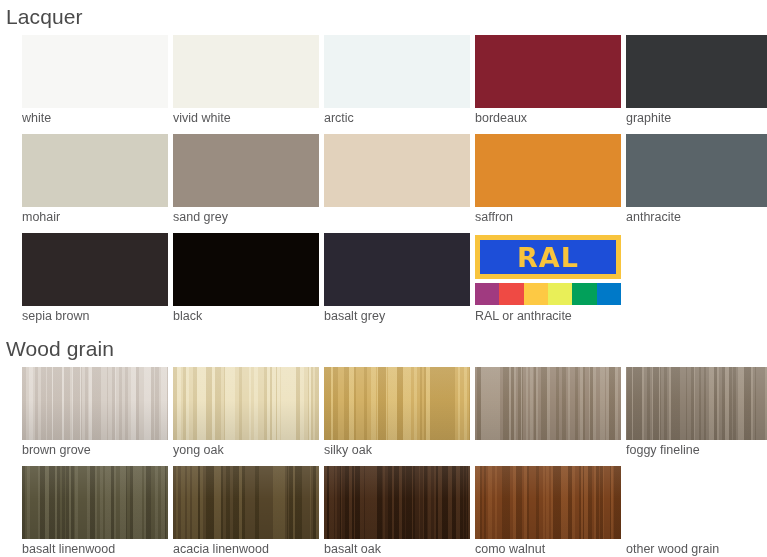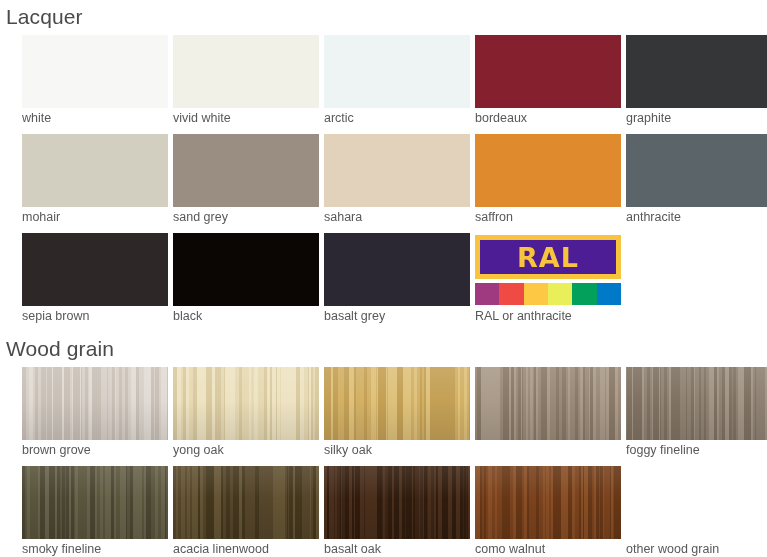--- a/index.html
+++ b/index.html
@@ -76,21 +76,21 @@
     position: relative;
     display: flex;
     flex-direction: column;
     justify-content: flex-start;
   }
   .ral-box {
     margin: 2px 0 0 0;
     height: 44px;
     box-sizing: border-box;
     border: 5px solid #f8c43d;
-    background: #4c1d95;
+    background: #1d4ed8;
     display: flex;
     align-items: center;
     justify-content: center;
   }
   .ral-text {
     font-family: "DejaVu Sans", "Liberation Sans", sans-serif;
     font-size: 27px;
     font-weight: 700;
     color: #f8c43d;
     letter-spacing: 1px;
@@ -153,21 +153,20 @@
       <div class="cell">
         <div class="swatch" style="background: rgb(210, 207, 192);"></div>
         <div class="cell-label">mohair</div>
       </div>
       <div class="cell">
         <div class="swatch" style="background: rgb(154, 141, 129);"></div>
         <div class="cell-label">sand grey</div>
       </div>
       <div class="cell">
         <div class="swatch" style="background: rgb(226, 210, 188);"></div>
-        <div class="cell-label">sahara</div>
       </div>
       <div class="cell">
         <div class="swatch" style="background: rgb(223, 138, 44);"></div>
         <div class="cell-label">saffron</div>
       </div>
       <div class="cell">
         <div class="swatch" style="background: rgb(90, 100, 105);"></div>
         <div class="cell-label">anthracite</div>
       </div>
       <div class="cell">
@@ -235,21 +234,21 @@
           <div class="grain" style="background-image: linear-gradient(90deg, rgb(143, 130, 115) 0%, rgb(143, 130, 115) 0.62%, rgb(121, 108, 92) 0.62%, rgb(121, 108, 92) 3.04%, rgb(121, 108, 92) 3.04%, rgb(121, 108, 92) 4.15%, rgb(169, 156, 140) 4.15%, rgb(169, 156, 140) 5.12%, rgb(121, 108, 92) 5.12%, rgb(121, 108, 92) 6.9%, rgb(121, 108, 92) 6.9%, rgb(121, 108, 92) 7.45%, rgb(121, 108, 92) 7.45%, rgb(121, 108, 92) 8.74%, rgb(121, 108, 92) 8.74%, rgb(121, 108, 92) 10.84%, rgb(169, 156, 140) 10.84%, rgb(169, 156, 140) 12.03%, rgb(143, 130, 115) 12.03%, rgb(143, 130, 115) 14.36%, rgb(121, 108, 92) 14.36%, rgb(121, 108, 92) 16.27%, rgb(143, 130, 115) 16.27%, rgb(143, 130, 115) 17.83%, rgb(169, 156, 140) 17.83%, rgb(169, 156, 140) 18.25%, rgb(121, 108, 92) 18.25%, rgb(121, 108, 92) 20.19%, rgb(121, 108, 92) 20.19%, rgb(121, 108, 92) 22.59%, rgb(169, 156, 140) 22.59%, rgb(169, 156, 140) 23.28%, rgb(121, 108, 92) 23.28%, rgb(121, 108, 92) 24.02%, rgb(143, 130, 115) 24.02%, rgb(143, 130, 115) 26.26%, rgb(121, 108, 92) 26.26%, rgb(121, 108, 92) 27.93%, rgb(143, 130, 115) 27.93%, rgb(143, 130, 115) 29.14%, rgb(169, 156, 140) 29.14%, rgb(169, 156, 140) 30.97%, rgb(121, 108, 92) 30.97%, rgb(121, 108, 92) 32.86%, rgb(121, 108, 92) 32.86%, rgb(121, 108, 92) 34.78%, rgb(121, 108, 92) 34.78%, rgb(121, 108, 92) 36.66%, rgb(143, 130, 115) 36.66%, rgb(143, 130, 115) 38.75%, rgb(143, 130, 115) 38.75%, rgb(143, 130, 115) 40.14%, rgb(143, 130, 115) 40.14%, rgb(143, 130, 115) 41.06%, rgb(121, 108, 92) 41.06%, rgb(121, 108, 92) 41.87%, rgb(143, 130, 115) 41.87%, rgb(143, 130, 115) 44.41%, rgb(121, 108, 92) 44.41%, rgb(121, 108, 92) 46.32%, rgb(169, 156, 140) 46.32%, rgb(169, 156, 140) 47.29%, rgb(143, 130, 115) 47.29%, rgb(143, 130, 115) 49.01%, rgb(143, 130, 115) 49.01%, rgb(143, 130, 115) 50.18%, rgb(121, 108, 92) 50.18%, rgb(121, 108, 92) 51.29%, rgb(143, 130, 115) 51.29%, rgb(143, 130, 115) 53.15%, rgb(121, 108, 92) 53.15%, rgb(121, 108, 92) 54.77%, rgb(143, 130, 115) 54.77%, rgb(143, 130, 115) 56.74%, rgb(169, 156, 140) 56.74%, rgb(169, 156, 140) 58.22%, rgb(169, 156, 140) 58.22%, rgb(169, 156, 140) 60.03%, rgb(121, 108, 92) 60.03%, rgb(121, 108, 92) 62.11%, rgb(169, 156, 140) 62.11%, rgb(169, 156, 140) 63.44%, rgb(143, 130, 115) 63.44%, rgb(143, 130, 115) 65.91%, rgb(121, 108, 92) 65.91%, rgb(121, 108, 92) 68.06%, rgb(169, 156, 140) 68.06%, rgb(169, 156, 140) 70.21%, rgb(121, 108, 92) 70.21%, rgb(121, 108, 92) 72.33%, rgb(143, 130, 115) 72.33%, rgb(143, 130, 115) 73.09%, rgb(121, 108, 92) 73.09%, rgb(121, 108, 92) 75.53%, rgb(143, 130, 115) 75.53%, rgb(143, 130, 115) 77.05%, rgb(169, 156, 140) 77.05%, rgb(169, 156, 140) 77.85%, rgb(169, 156, 140) 77.85%, rgb(169, 156, 140) 78.61%, rgb(169, 156, 140) 78.61%, rgb(169, 156, 140) 80%, rgb(169, 156, 140) 80%, rgb(169, 156, 140) 80.81%, rgb(121, 108, 92) 80.81%, rgb(121, 108, 92) 83.06%, rgb(121, 108, 92) 83.06%, rgb(121, 108, 92) 85.51%, rgb(169, 156, 140) 85.51%, rgb(169, 156, 140) 87.06%, rgb(143, 130, 115) 87.06%, rgb(143, 130, 115) 88.08%, rgb(121, 108, 92) 88.08%, rgb(121, 108, 92) 89.14%, rgb(143, 130, 115) 89.14%, rgb(143, 130, 115) 90.66%, rgb(143, 130, 115) 90.66%, rgb(143, 130, 115) 92.88%, rgb(143, 130, 115) 92.88%, rgb(143, 130, 115) 95.2%, rgb(169, 156, 140) 95.2%, rgb(169, 156, 140) 96.69%, rgb(169, 156, 140) 96.69%, rgb(169, 156, 140) 98.86%, rgb(143, 130, 115) 98.86%, rgb(143, 130, 115) 100%); opacity: 0.72;"></div>
           <div class="grain" style="background-image: linear-gradient(rgba(255, 255, 255, 0.1), rgba(0, 0, 0, 0) 45%, rgba(0, 0, 0, 0.1));"></div>
         </div>
         <div class="cell-label">foggy fineline</div>
       </div>
       <div class="cell">
         <div class="swatch wood" style="background: rgb(89, 84, 60);">
           <div class="grain" style="background-image: linear-gradient(90deg, rgb(69, 64, 45) 0%, rgb(69, 64, 45) 1.83%, rgb(89, 84, 60) 1.83%, rgb(89, 84, 60) 3.72%, rgb(109, 104, 80) 3.72%, rgb(109, 104, 80) 5.43%, rgb(89, 84, 60) 5.43%, rgb(89, 84, 60) 7.03%, rgb(89, 84, 60) 7.03%, rgb(89, 84, 60) 9.01%, rgb(89, 84, 60) 9.01%, rgb(89, 84, 60) 11.21%, rgb(109, 104, 80) 11.21%, rgb(109, 104, 80) 12.07%, rgb(69, 64, 45) 12.07%, rgb(69, 64, 45) 13.87%, rgb(69, 64, 45) 13.87%, rgb(69, 64, 45) 15.81%, rgb(109, 104, 80) 15.81%, rgb(109, 104, 80) 18.36%, rgb(69, 64, 45) 18.36%, rgb(69, 64, 45) 20.45%, rgb(69, 64, 45) 20.45%, rgb(69, 64, 45) 22.1%, rgb(69, 64, 45) 22.1%, rgb(69, 64, 45) 22.89%, rgb(109, 104, 80) 22.89%, rgb(109, 104, 80) 24.27%, rgb(69, 64, 45) 24.27%, rgb(69, 64, 45) 26.36%, rgb(89, 84, 60) 26.36%, rgb(89, 84, 60) 27.08%, rgb(89, 84, 60) 27.08%, rgb(89, 84, 60) 27.49%, rgb(69, 64, 45) 27.49%, rgb(69, 64, 45) 29.25%, rgb(89, 84, 60) 29.25%, rgb(89, 84, 60) 30.13%, rgb(69, 64, 45) 30.13%, rgb(69, 64, 45) 32.24%, rgb(109, 104, 80) 32.24%, rgb(109, 104, 80) 33.65%, rgb(69, 64, 45) 33.65%, rgb(69, 64, 45) 35.64%, rgb(89, 84, 60) 35.64%, rgb(89, 84, 60) 36.25%, rgb(109, 104, 80) 36.25%, rgb(109, 104, 80) 38.03%, rgb(89, 84, 60) 38.03%, rgb(89, 84, 60) 40.63%, rgb(89, 84, 60) 40.63%, rgb(89, 84, 60) 41.67%, rgb(89, 84, 60) 41.67%, rgb(89, 84, 60) 43.07%, rgb(89, 84, 60) 43.07%, rgb(89, 84, 60) 44.29%, rgb(109, 104, 80) 44.29%, rgb(109, 104, 80) 46.24%, rgb(69, 64, 45) 46.24%, rgb(69, 64, 45) 47.23%, rgb(69, 64, 45) 47.23%, rgb(69, 64, 45) 48.04%, rgb(69, 64, 45) 48.04%, rgb(69, 64, 45) 49.89%, rgb(109, 104, 80) 49.89%, rgb(109, 104, 80) 51.18%, rgb(89, 84, 60) 51.18%, rgb(89, 84, 60) 53.27%, rgb(109, 104, 80) 53.27%, rgb(109, 104, 80) 54.77%, rgb(109, 104, 80) 54.77%, rgb(109, 104, 80) 55.61%, rgb(89, 84, 60) 55.61%, rgb(89, 84, 60) 57%, rgb(109, 104, 80) 57%, rgb(109, 104, 80) 58.6%, rgb(109, 104, 80) 58.6%, rgb(109, 104, 80) 61.18%, rgb(69, 64, 45) 61.18%, rgb(69, 64, 45) 62.83%, rgb(109, 104, 80) 62.83%, rgb(109, 104, 80) 63.54%, rgb(109, 104, 80) 63.54%, rgb(109, 104, 80) 64.16%, rgb(89, 84, 60) 64.16%, rgb(89, 84, 60) 65.56%, rgb(89, 84, 60) 65.56%, rgb(89, 84, 60) 67.32%, rgb(109, 104, 80) 67.32%, rgb(109, 104, 80) 69.63%, rgb(109, 104, 80) 69.63%, rgb(109, 104, 80) 71%, rgb(69, 64, 45) 71%, rgb(69, 64, 45) 72.08%, rgb(89, 84, 60) 72.08%, rgb(89, 84, 60) 73.86%, rgb(69, 64, 45) 73.86%, rgb(69, 64, 45) 76.16%, rgb(109, 104, 80) 76.16%, rgb(109, 104, 80) 77.75%, rgb(109, 104, 80) 77.75%, rgb(109, 104, 80) 79.72%, rgb(109, 104, 80) 79.72%, rgb(109, 104, 80) 80.24%, rgb(109, 104, 80) 80.24%, rgb(109, 104, 80) 82.08%, rgb(89, 84, 60) 82.08%, rgb(89, 84, 60) 83.48%, rgb(109, 104, 80) 83.48%, rgb(109, 104, 80) 84.65%, rgb(69, 64, 45) 84.65%, rgb(69, 64, 45) 87.21%, rgb(69, 64, 45) 87.21%, rgb(69, 64, 45) 88.02%, rgb(89, 84, 60) 88.02%, rgb(89, 84, 60) 88.59%, rgb(89, 84, 60) 88.59%, rgb(89, 84, 60) 90.87%, rgb(109, 104, 80) 90.87%, rgb(109, 104, 80) 91.8%, rgb(109, 104, 80) 91.8%, rgb(109, 104, 80) 93.46%, rgb(89, 84, 60) 93.46%, rgb(89, 84, 60) 95.21%, rgb(109, 104, 80) 95.21%, rgb(109, 104, 80) 97.71%, rgb(69, 64, 45) 97.71%, rgb(69, 64, 45) 98.49%, rgb(89, 84, 60) 98.49%, rgb(89, 84, 60) 100%); opacity: 0.72;"></div>
           <div class="grain" style="background-image: linear-gradient(rgba(255, 255, 255, 0.1), rgba(0, 0, 0, 0) 45%, rgba(0, 0, 0, 0.1));"></div>
         </div>
-        <div class="cell-label">smoky fineline</div>
+        <div class="cell-label">basalt linenwood</div>
       </div>
       <div class="cell">
         <div class="swatch wood" style="background: rgb(85, 69, 42);">
           <div class="grain" style="background-image: linear-gradient(90deg, rgb(85, 69, 42) 0%, rgb(85, 69, 42) 2.21%, rgb(107, 90, 56) 2.21%, rgb(107, 90, 56) 3.38%, rgb(85, 69, 42) 3.38%, rgb(85, 69, 42) 4.17%, rgb(85, 69, 42) 4.17%, rgb(85, 69, 42) 5.57%, rgb(107, 90, 56) 5.57%, rgb(107, 90, 56) 7.4%, rgb(107, 90, 56) 7.4%, rgb(107, 90, 56) 8.43%, rgb(85, 69, 42) 8.43%, rgb(85, 69, 42) 9.74%, rgb(107, 90, 56) 9.74%, rgb(107, 90, 56) 11.72%, rgb(85, 69, 42) 11.72%, rgb(85, 69, 42) 12.72%, rgb(107, 90, 56) 12.72%, rgb(107, 90, 56) 13.19%, rgb(107, 90, 56) 13.19%, rgb(107, 90, 56) 15.54%, rgb(107, 90, 56) 15.54%, rgb(107, 90, 56) 16.99%, rgb(61, 49, 25) 16.99%, rgb(61, 49, 25) 18.79%, rgb(107, 90, 56) 18.79%, rgb(107, 90, 56) 20.26%, rgb(85, 69, 42) 20.26%, rgb(85, 69, 42) 21.16%, rgb(85, 69, 42) 21.16%, rgb(85, 69, 42) 22.81%, rgb(61, 49, 25) 22.81%, rgb(61, 49, 25) 25.1%, rgb(61, 49, 25) 25.1%, rgb(61, 49, 25) 27.38%, rgb(61, 49, 25) 27.38%, rgb(61, 49, 25) 28.12%, rgb(107, 90, 56) 28.12%, rgb(107, 90, 56) 29.26%, rgb(107, 90, 56) 29.26%, rgb(107, 90, 56) 31.19%, rgb(107, 90, 56) 31.19%, rgb(107, 90, 56) 33.21%, rgb(61, 49, 25) 33.21%, rgb(61, 49, 25) 34.14%, rgb(85, 69, 42) 34.14%, rgb(85, 69, 42) 34.72%, rgb(85, 69, 42) 34.72%, rgb(85, 69, 42) 36.53%, rgb(61, 49, 25) 36.53%, rgb(61, 49, 25) 38.95%, rgb(85, 69, 42) 38.95%, rgb(85, 69, 42) 40.12%, rgb(85, 69, 42) 40.12%, rgb(85, 69, 42) 40.96%, rgb(61, 49, 25) 40.96%, rgb(61, 49, 25) 42.9%, rgb(61, 49, 25) 42.9%, rgb(61, 49, 25) 45.13%, rgb(107, 90, 56) 45.13%, rgb(107, 90, 56) 47.18%, rgb(61, 49, 25) 47.18%, rgb(61, 49, 25) 49.59%, rgb(85, 69, 42) 49.59%, rgb(85, 69, 42) 51.87%, rgb(85, 69, 42) 51.87%, rgb(85, 69, 42) 53.65%, rgb(85, 69, 42) 53.65%, rgb(85, 69, 42) 56.02%, rgb(61, 49, 25) 56.02%, rgb(61, 49, 25) 58.1%, rgb(61, 49, 25) 58.1%, rgb(61, 49, 25) 58.85%, rgb(85, 69, 42) 58.85%, rgb(85, 69, 42) 61.41%, rgb(85, 69, 42) 61.41%, rgb(85, 69, 42) 63.75%, rgb(85, 69, 42) 63.75%, rgb(85, 69, 42) 65.65%, rgb(85, 69, 42) 65.65%, rgb(85, 69, 42) 67.16%, rgb(85, 69, 42) 67.16%, rgb(85, 69, 42) 68.76%, rgb(107, 90, 56) 68.76%, rgb(107, 90, 56) 70.32%, rgb(107, 90, 56) 70.32%, rgb(107, 90, 56) 72.46%, rgb(107, 90, 56) 72.46%, rgb(107, 90, 56) 73.07%, rgb(85, 69, 42) 73.07%, rgb(85, 69, 42) 73.54%, rgb(107, 90, 56) 73.54%, rgb(107, 90, 56) 74.34%, rgb(107, 90, 56) 74.34%, rgb(107, 90, 56) 76.61%, rgb(85, 69, 42) 76.61%, rgb(85, 69, 42) 78.17%, rgb(61, 49, 25) 78.17%, rgb(61, 49, 25) 78.59%, rgb(85, 69, 42) 78.59%, rgb(85, 69, 42) 79.33%, rgb(61, 49, 25) 79.33%, rgb(61, 49, 25) 80.5%, rgb(61, 49, 25) 80.5%, rgb(61, 49, 25) 82.22%, rgb(107, 90, 56) 82.22%, rgb(107, 90, 56) 83.37%, rgb(61, 49, 25) 83.37%, rgb(61, 49, 25) 85.58%, rgb(61, 49, 25) 85.58%, rgb(61, 49, 25) 86.64%, rgb(61, 49, 25) 86.64%, rgb(61, 49, 25) 88.66%, rgb(85, 69, 42) 88.66%, rgb(85, 69, 42) 89.7%, rgb(85, 69, 42) 89.7%, rgb(85, 69, 42) 91.05%, rgb(85, 69, 42) 91.05%, rgb(85, 69, 42) 92.94%, rgb(85, 69, 42) 92.94%, rgb(85, 69, 42) 93.53%, rgb(107, 90, 56) 93.53%, rgb(107, 90, 56) 94.65%, rgb(85, 69, 42) 94.65%, rgb(85, 69, 42) 96.15%, rgb(61, 49, 25) 96.15%, rgb(61, 49, 25) 97.73%, rgb(107, 90, 56) 97.73%, rgb(107, 90, 56) 98.86%, rgb(107, 90, 56) 98.86%, rgb(107, 90, 56) 100%); opacity: 0.72;"></div>
           <div class="grain" style="background-image: linear-gradient(rgba(255, 255, 255, 0.1), rgba(0, 0, 0, 0) 45%, rgba(0, 0, 0, 0.1));"></div>
         </div>
         <div class="cell-label">acacia linenwood</div>
       </div>
       <div class="cell">
         <div class="swatch wood" style="background: rgb(60, 36, 20);">

